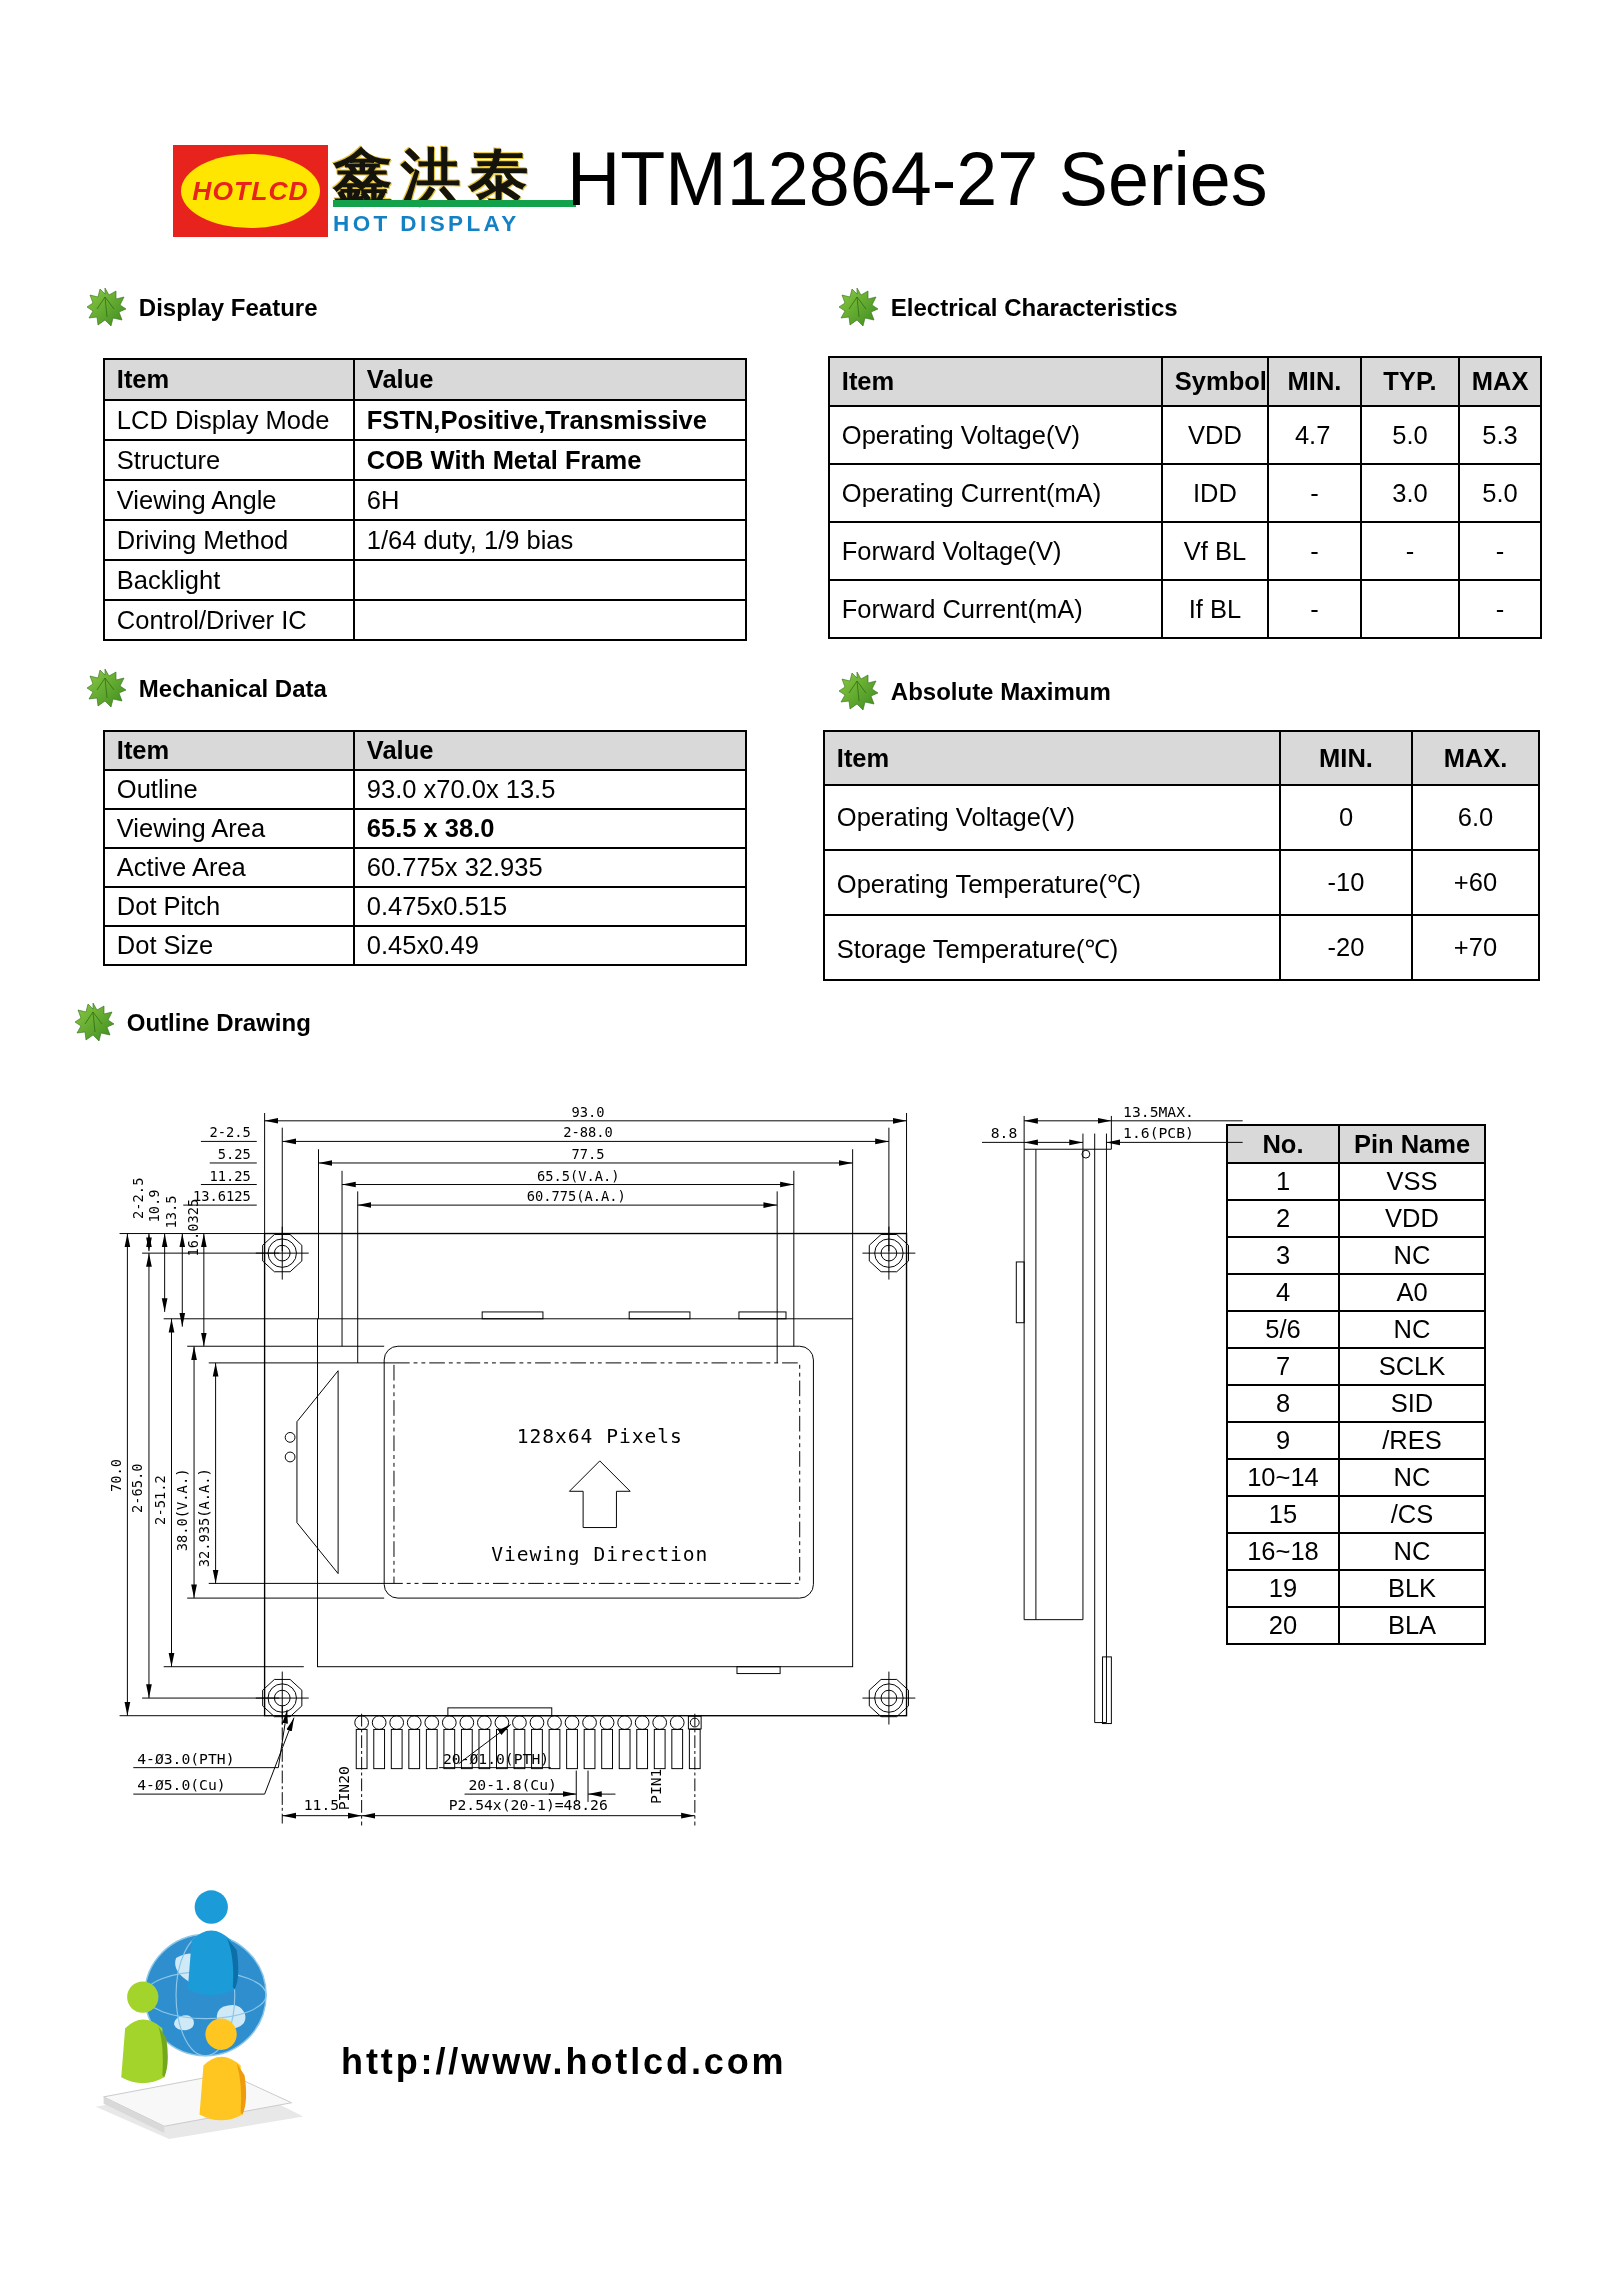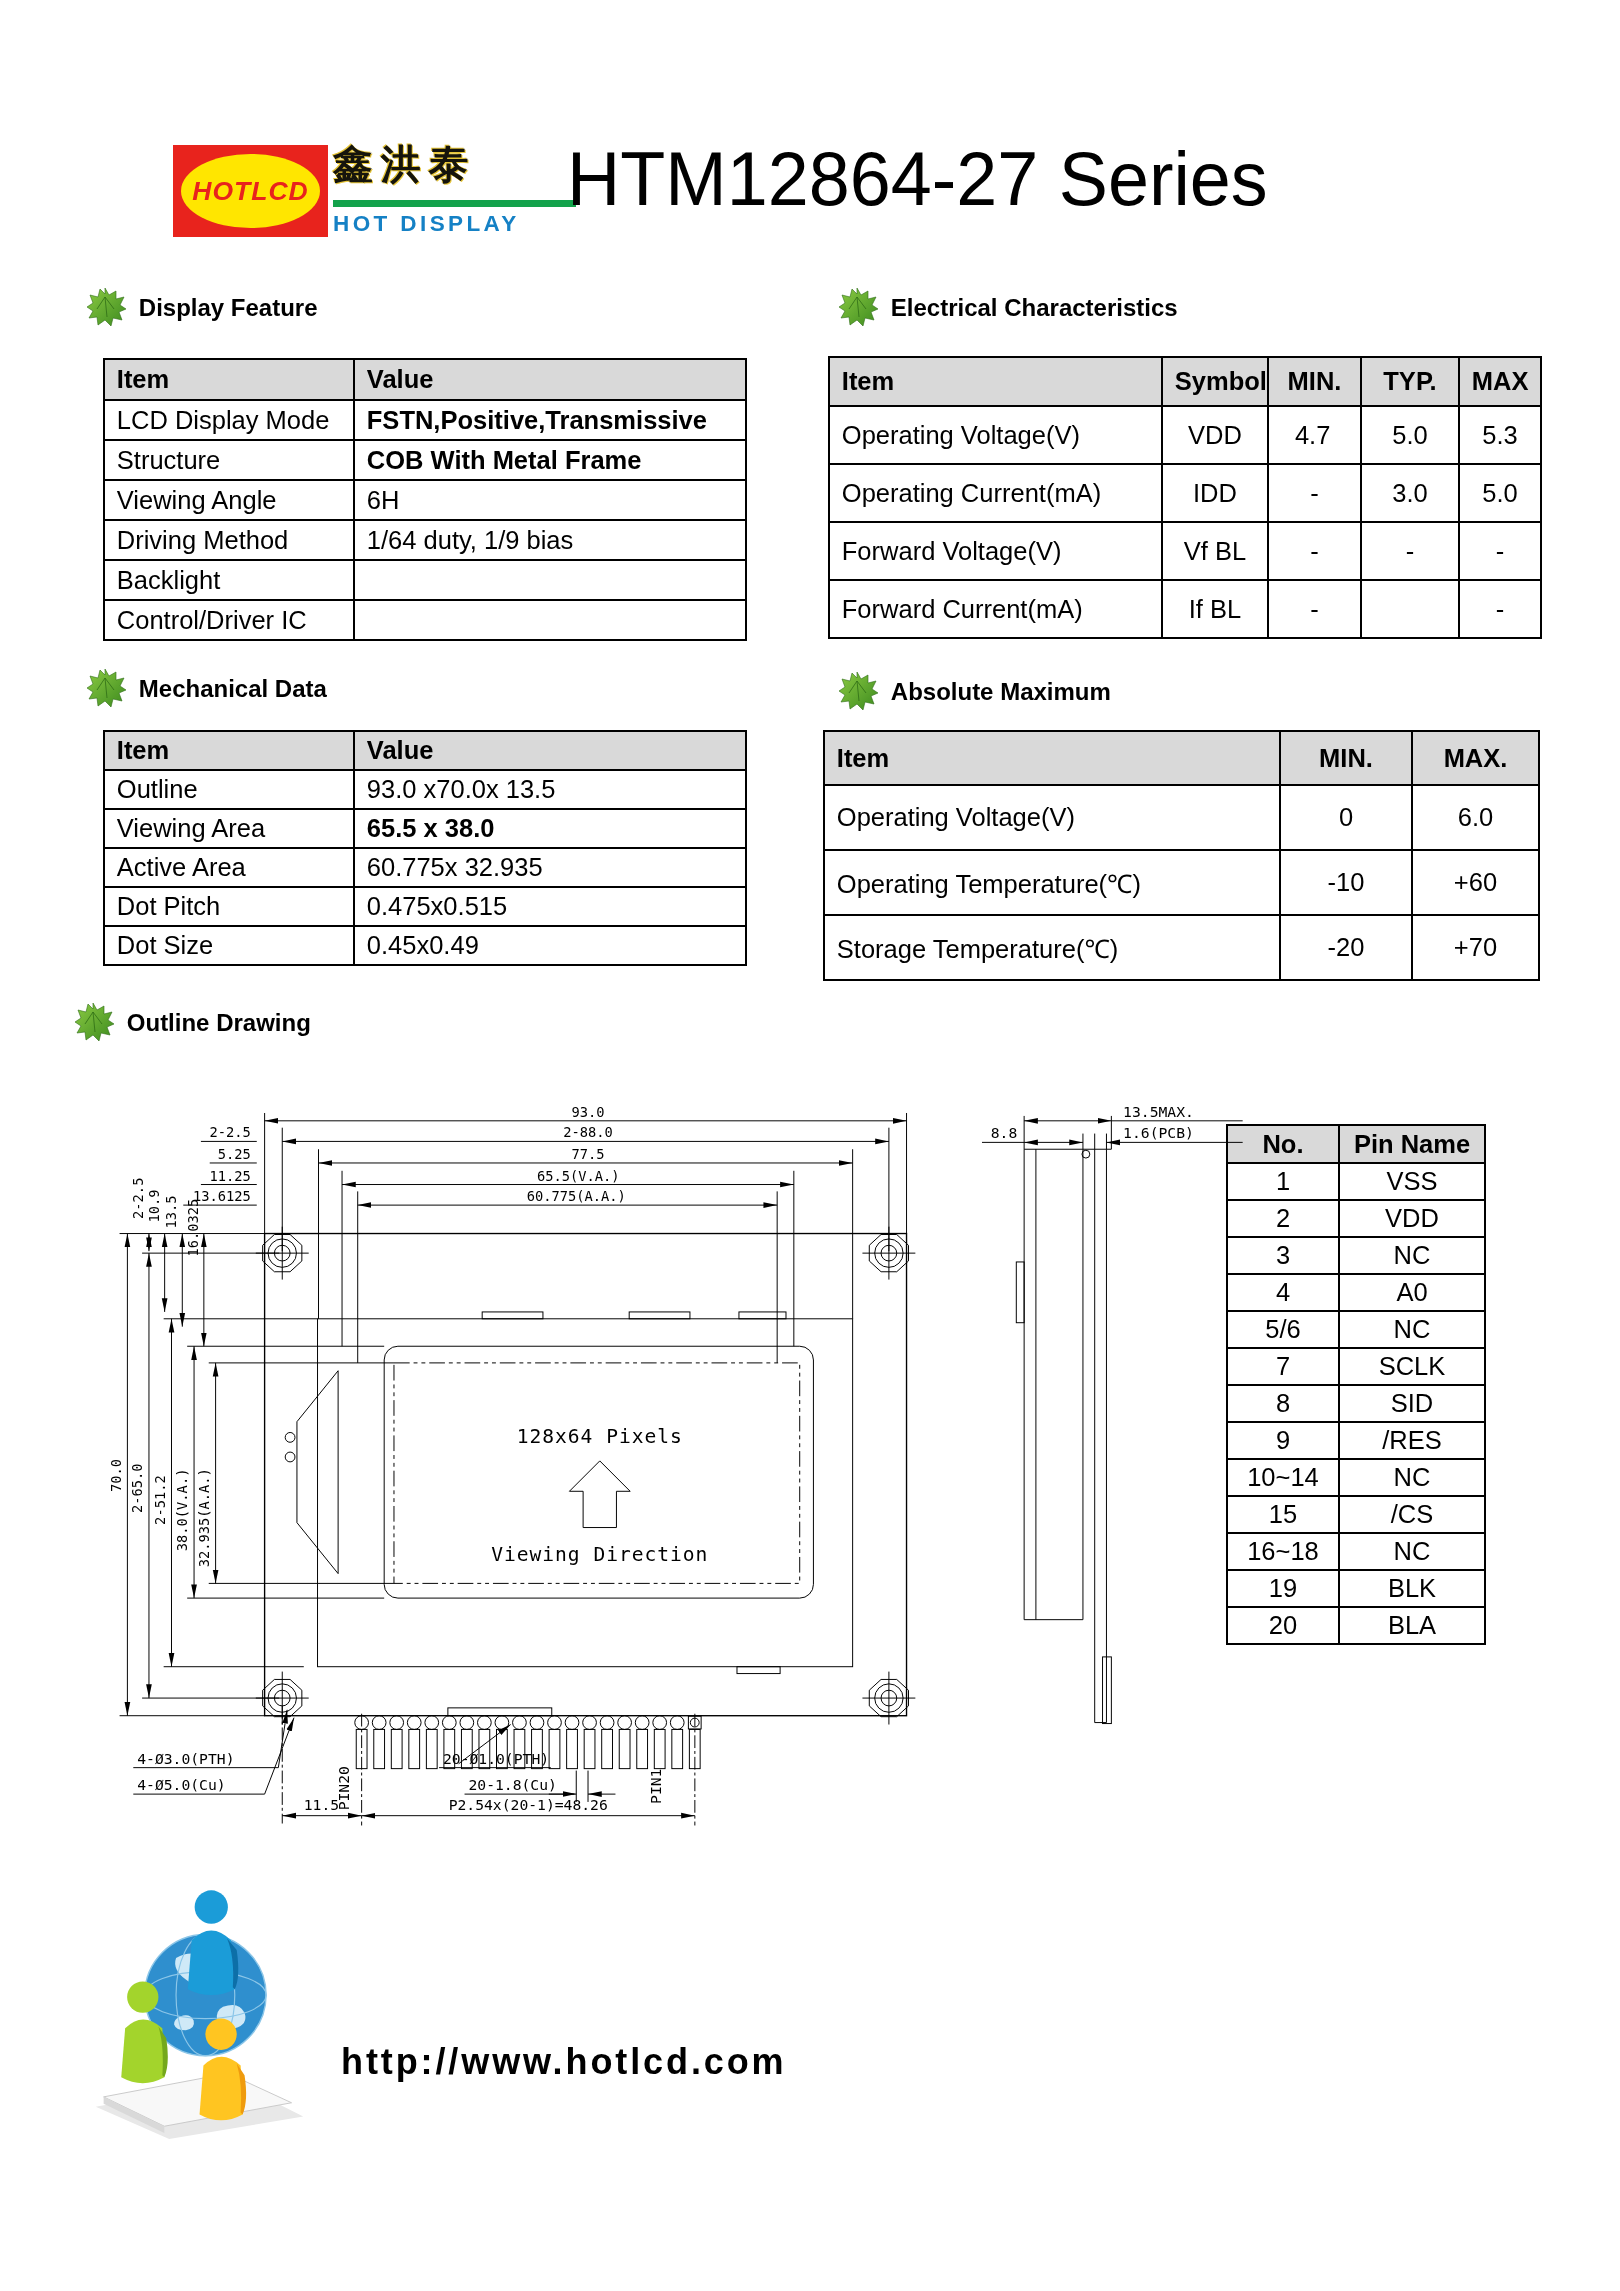--- a/index.html
+++ b/index.html
@@ -7,21 +7,21 @@
        font-family:"Liberation Sans",sans-serif;color:#000;overflow:hidden;}
   .abs{position:absolute;}
 
   
   .logo-badge{left:173px;top:145px;width:155px;height:92px;background:var(--logo-red,#e8231d);
               display:flex;align-items:center;justify-content:center;}
   .logo-ellipse{width:139px;height:74px;border-radius:50%;background:var(--logo-yellow,#ffe600);
                 display:flex;align-items:center;justify-content:center;}
   .logo-ellipse span{font-style:italic;font-weight:bold;font-size:26.5px;letter-spacing:1px;
                      color:var(--logo-red,#e8231d);}
-  .logo-cn{left:333px;top:137px;font-size:40px;font-weight:bold;color:#15140c;letter-spacing:7.8px;
+  .logo-cn{left:333px;top:137px;font-size:60px;font-weight:bold;color:#15140c;letter-spacing:7.8px;
            text-shadow:1px 1px 0 #e5c437,-1px -1px 0 #e5c437;}
   .logo-line{left:333px;top:200px;width:243px;height:6.9px;background:var(--logo-green,#13a24b);}
   .logo-sub{left:333px;top:211px;font-size:22.5px;font-weight:bold;letter-spacing:3.4px;
             color:var(--logo-blue,#1581c5);}
   .doc-title{left:567px;top:135px;font-size:76px;color:#000;white-space:nowrap;
              transform:scaleX(.97);transform-origin:left top;}
 
   
   .sec{display:flex;align-items:center;gap:11.8px;}
   .sec .leaf{width:41px;height:41px;flex:0 0 auto;}

